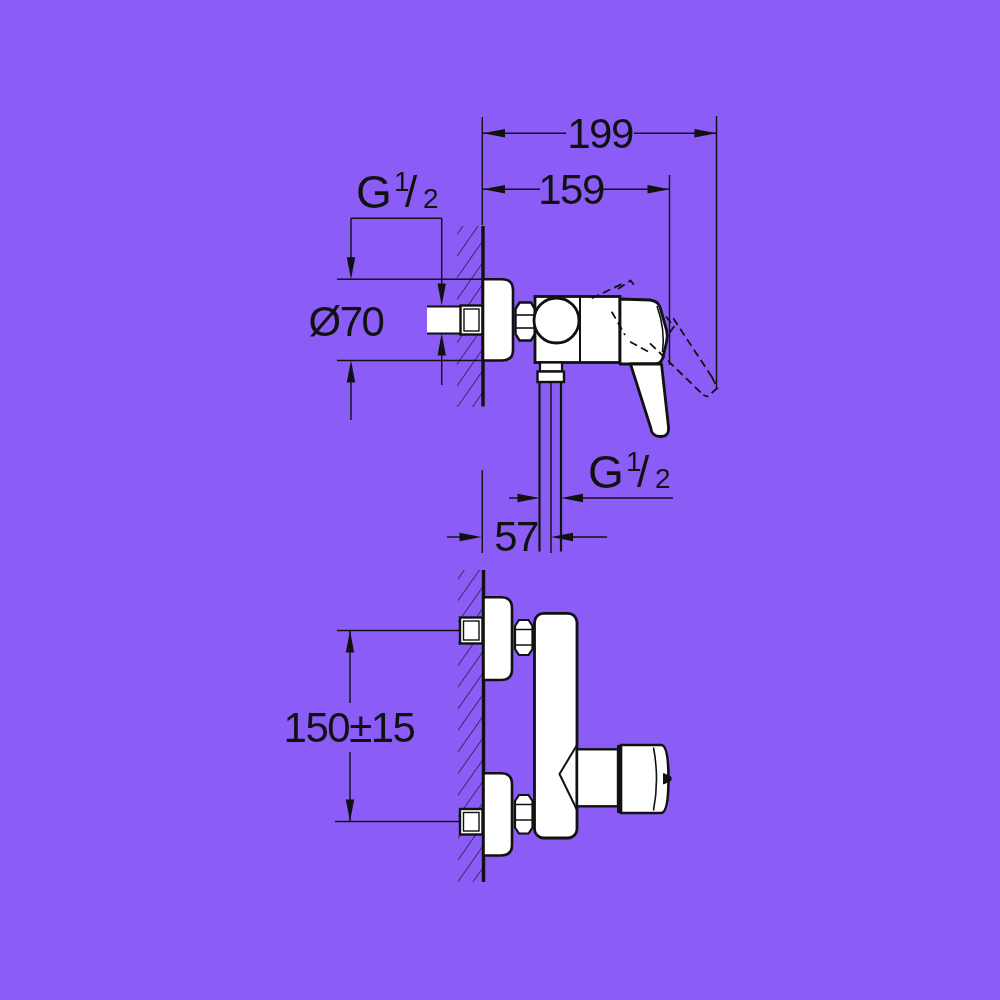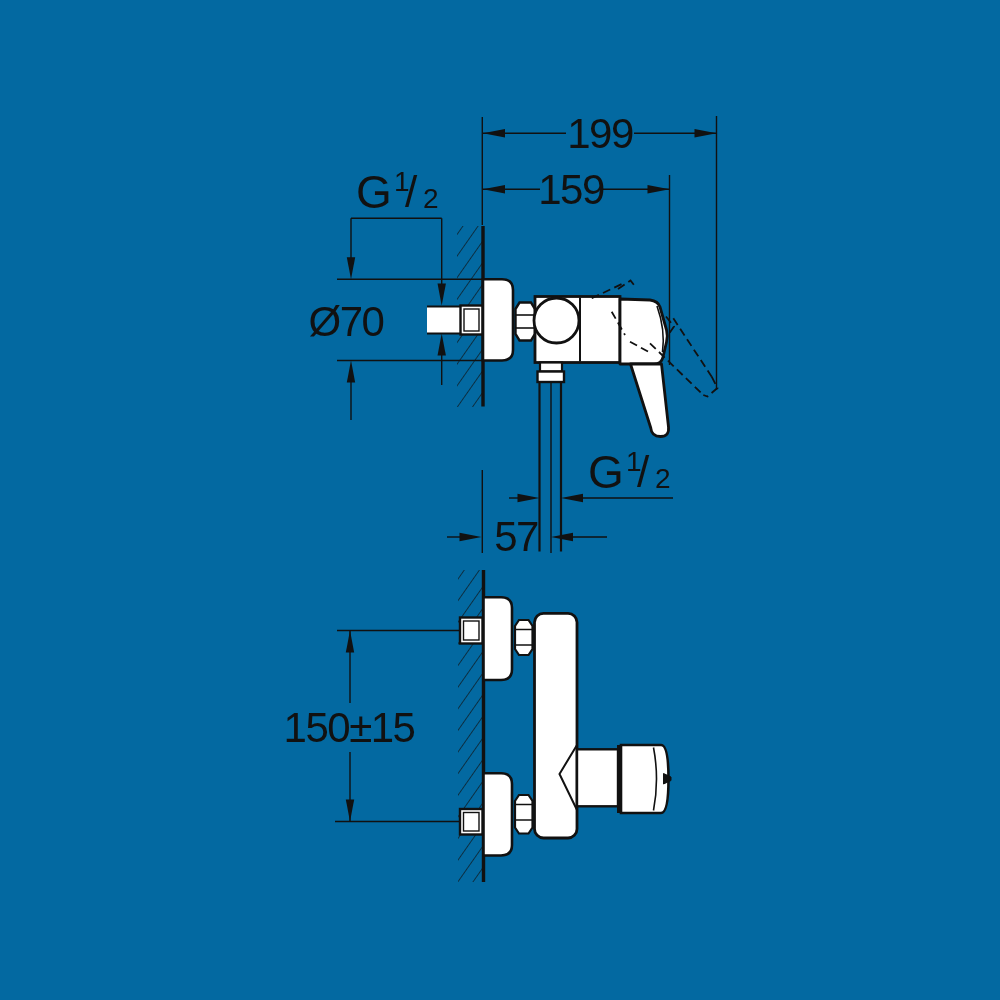--- a/index.html
+++ b/index.html
@@ -1,17 +1,17 @@
 <!DOCTYPE html>
 <html><head>
 <meta charset="utf-8">
 <style>
   html,body{margin:0;padding:0;background:#fff;}
   .canvas{
-    position:relative;width:1000px;height:1000px;background:#0369a1;
+    position:relative;width:1000px;height:1000px;background:#8b5cf6;
     font-family:"Liberation Sans", sans-serif;
   }
   svg{display:block}
   text{fill:#111;}
   .dimnum{font-size:42px;letter-spacing:-1.5px;}
   .gbig{font-size:46px;}
   .gsmall{font-size:28px;}
   .gslash{font-size:44px;}
 </style>
 </head>

